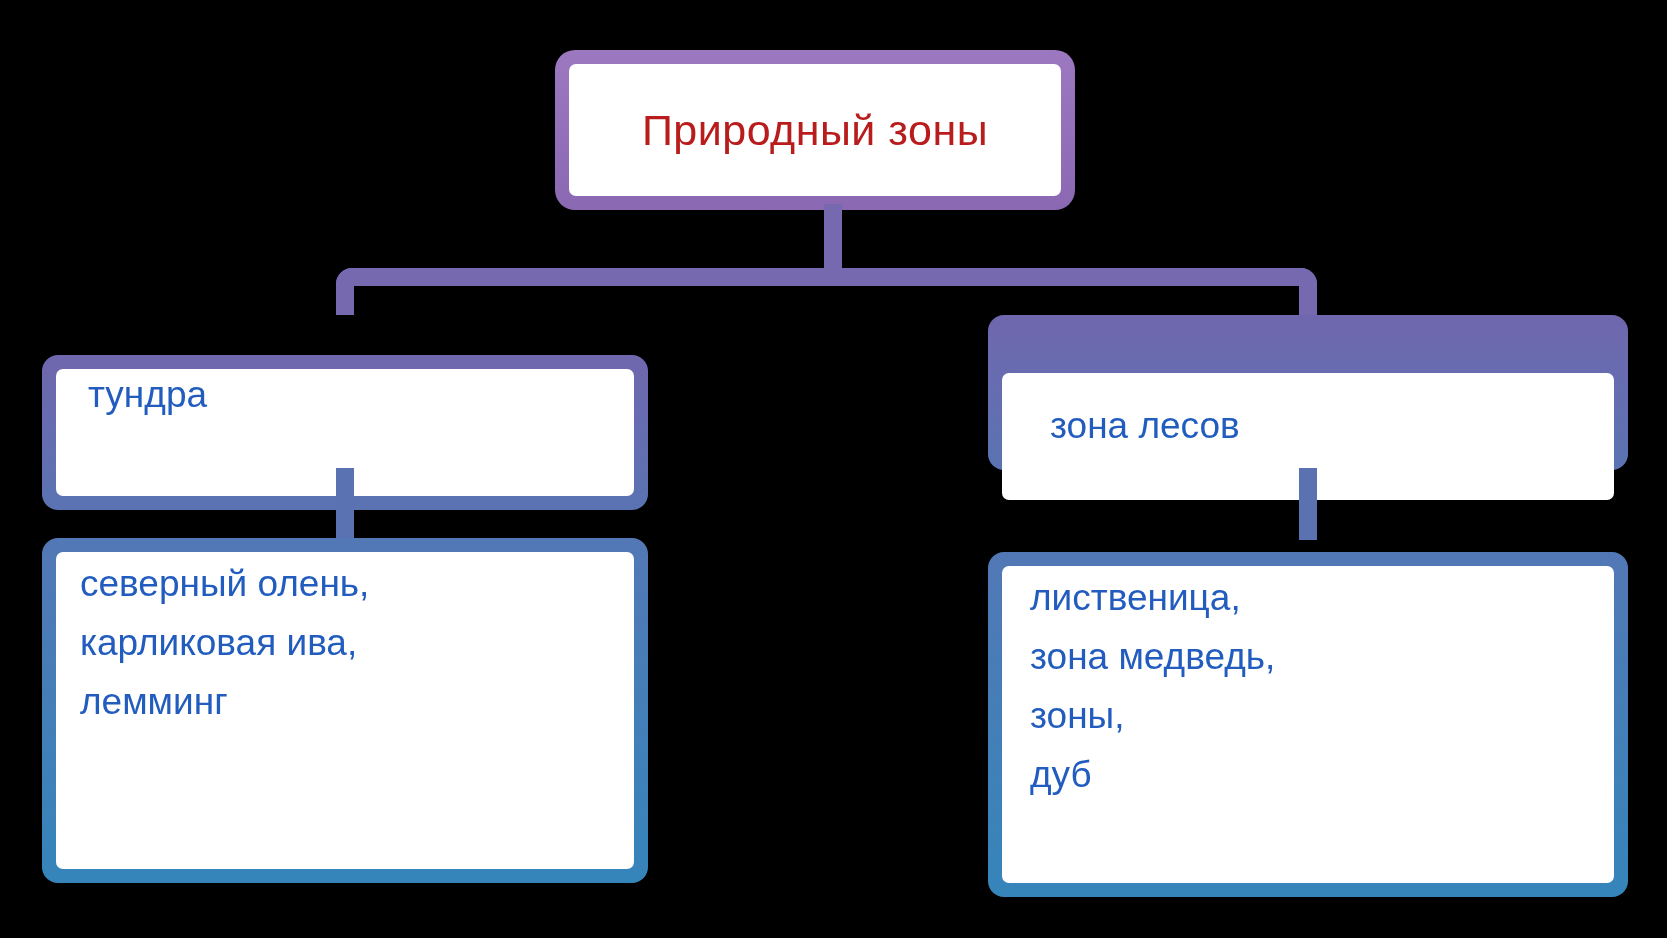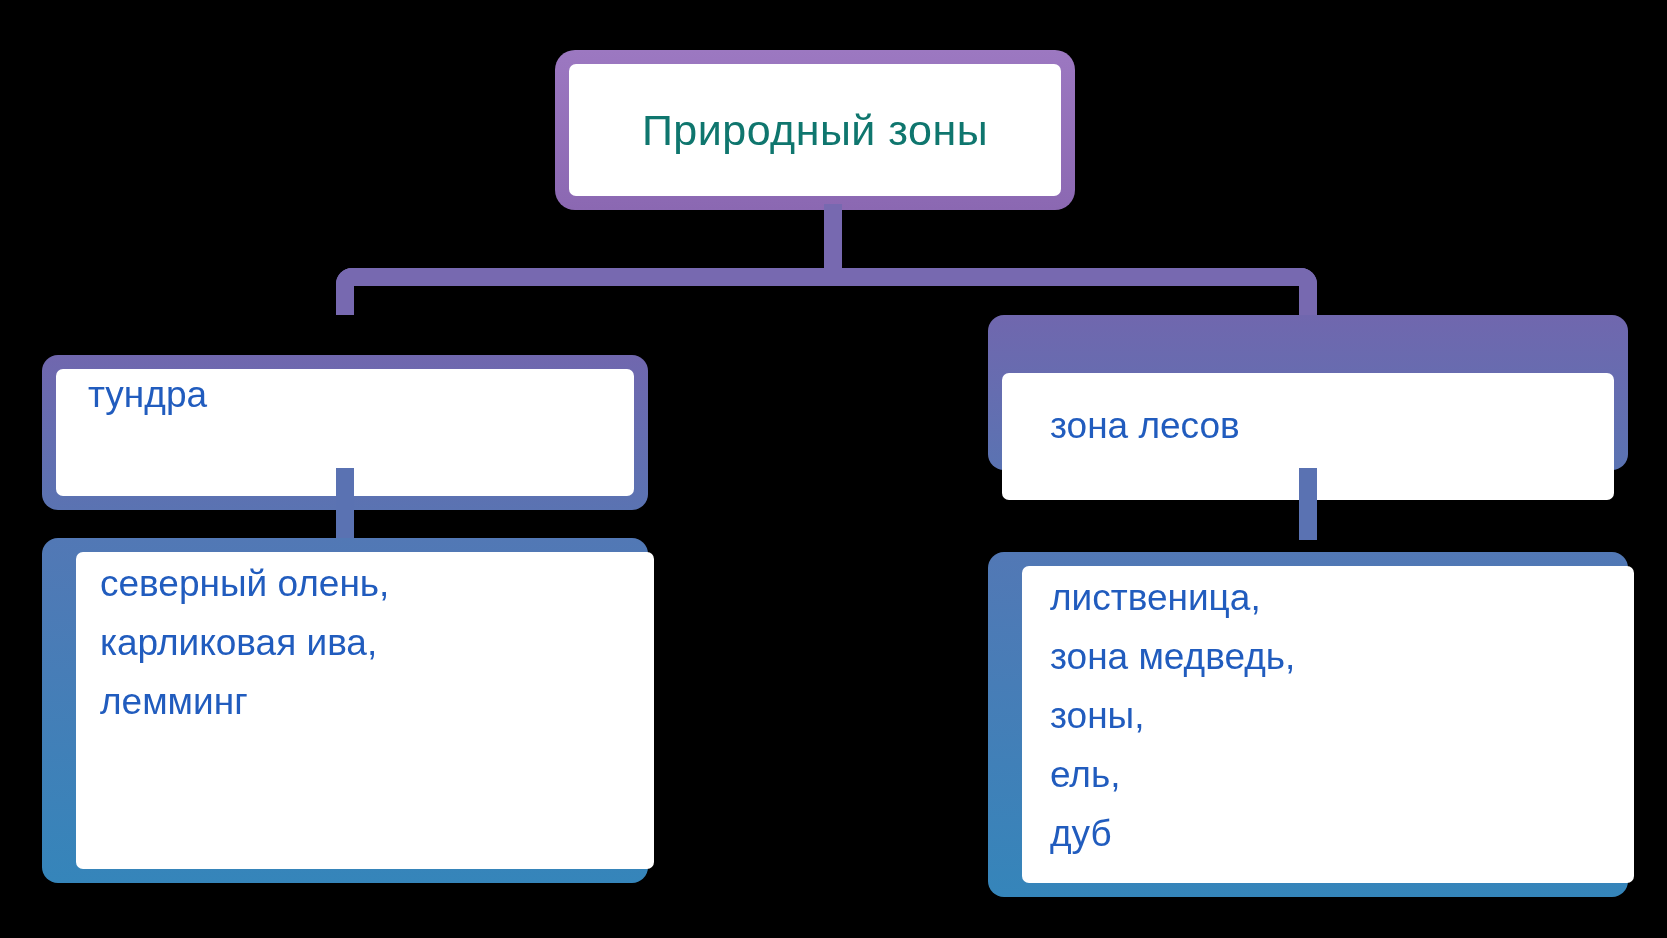--- a/index.html
+++ b/index.html
@@ -31,21 +31,21 @@
   }
   .title-box {
     left: 555px; top: 50px; width: 520px; height: 160px;
     background: linear-gradient(180deg, #9c78c1 0%, #8b68b2 100%);
   }
   .title-inner {
     display: flex;
     align-items: center;
     justify-content: center;
     font-size: 43px;
-    color: #0f766e;
+    color: #b91c1c;
     letter-spacing: 0.5px;
   }
   .l2-left  { left: 42px;  top: 315px; width: 606px; height: 155px;
               background: linear-gradient(180deg, #7067ae 0%, #5a73b2 100%); border-radius: 16px; margin-top: 40px; }
   .l2-right { left: 988px; top: 315px; width: 640px; height: 155px;
               background: linear-gradient(180deg, #7067ae 0%, #5a73b2 100%); border-radius: 16px; }
   .l3-left  { left: 42px;  top: 538px; width: 606px; height: 345px;
               background: linear-gradient(180deg, #5278b5 0%, #3585ba 100%); border-radius: 16px; }
   .l3-right { left: 988px; top: 552px; width: 640px; height: 345px;
               background: linear-gradient(180deg, #5278b5 0%, #3585ba 100%); border-radius: 16px; }
@@ -53,21 +53,20 @@
   .label-inner {
     font-size: 37px;
     color: #215cbe;
   }
   .l2-left  .label-inner { padding: 5px 0 0 32px; }
   .l2-right .label-inner { padding: 32px 0 0 48px; margin-top: 44px; }
 
   .list-inner {
     font-size: 37px;
     color: #215cbe;
-    margin-left: 20px;
   }
   .l3-left  .list-inner { padding: 2px 0 0 24px; }
   .l3-right .list-inner { padding: 2px 0 0 28px; }
   .line { line-height: 59px; white-space: nowrap; }
 
   
   .conn { position: absolute; background: #7769b0; }
   .trunk { left: 824px; top: 204px; width: 18px; height: 66px; }
   .bridge {
     position: absolute;
@@ -113,18 +112,17 @@
         <div class="line">карликовая ива,</div>
         <div class="line">лемминг</div>
       </div>
   </div>
 
   <div class="box l3-right">
     <div class="inner list-inner">
         <div class="line">лиственица,</div>
         <div class="line">зона медведь,</div>
         <div class="line">зоны,</div>
-        <div class="line">ель,</div>
         <div class="line">дуб</div>
       </div>
   </div>
 
 </div>
 
 </body></html>

